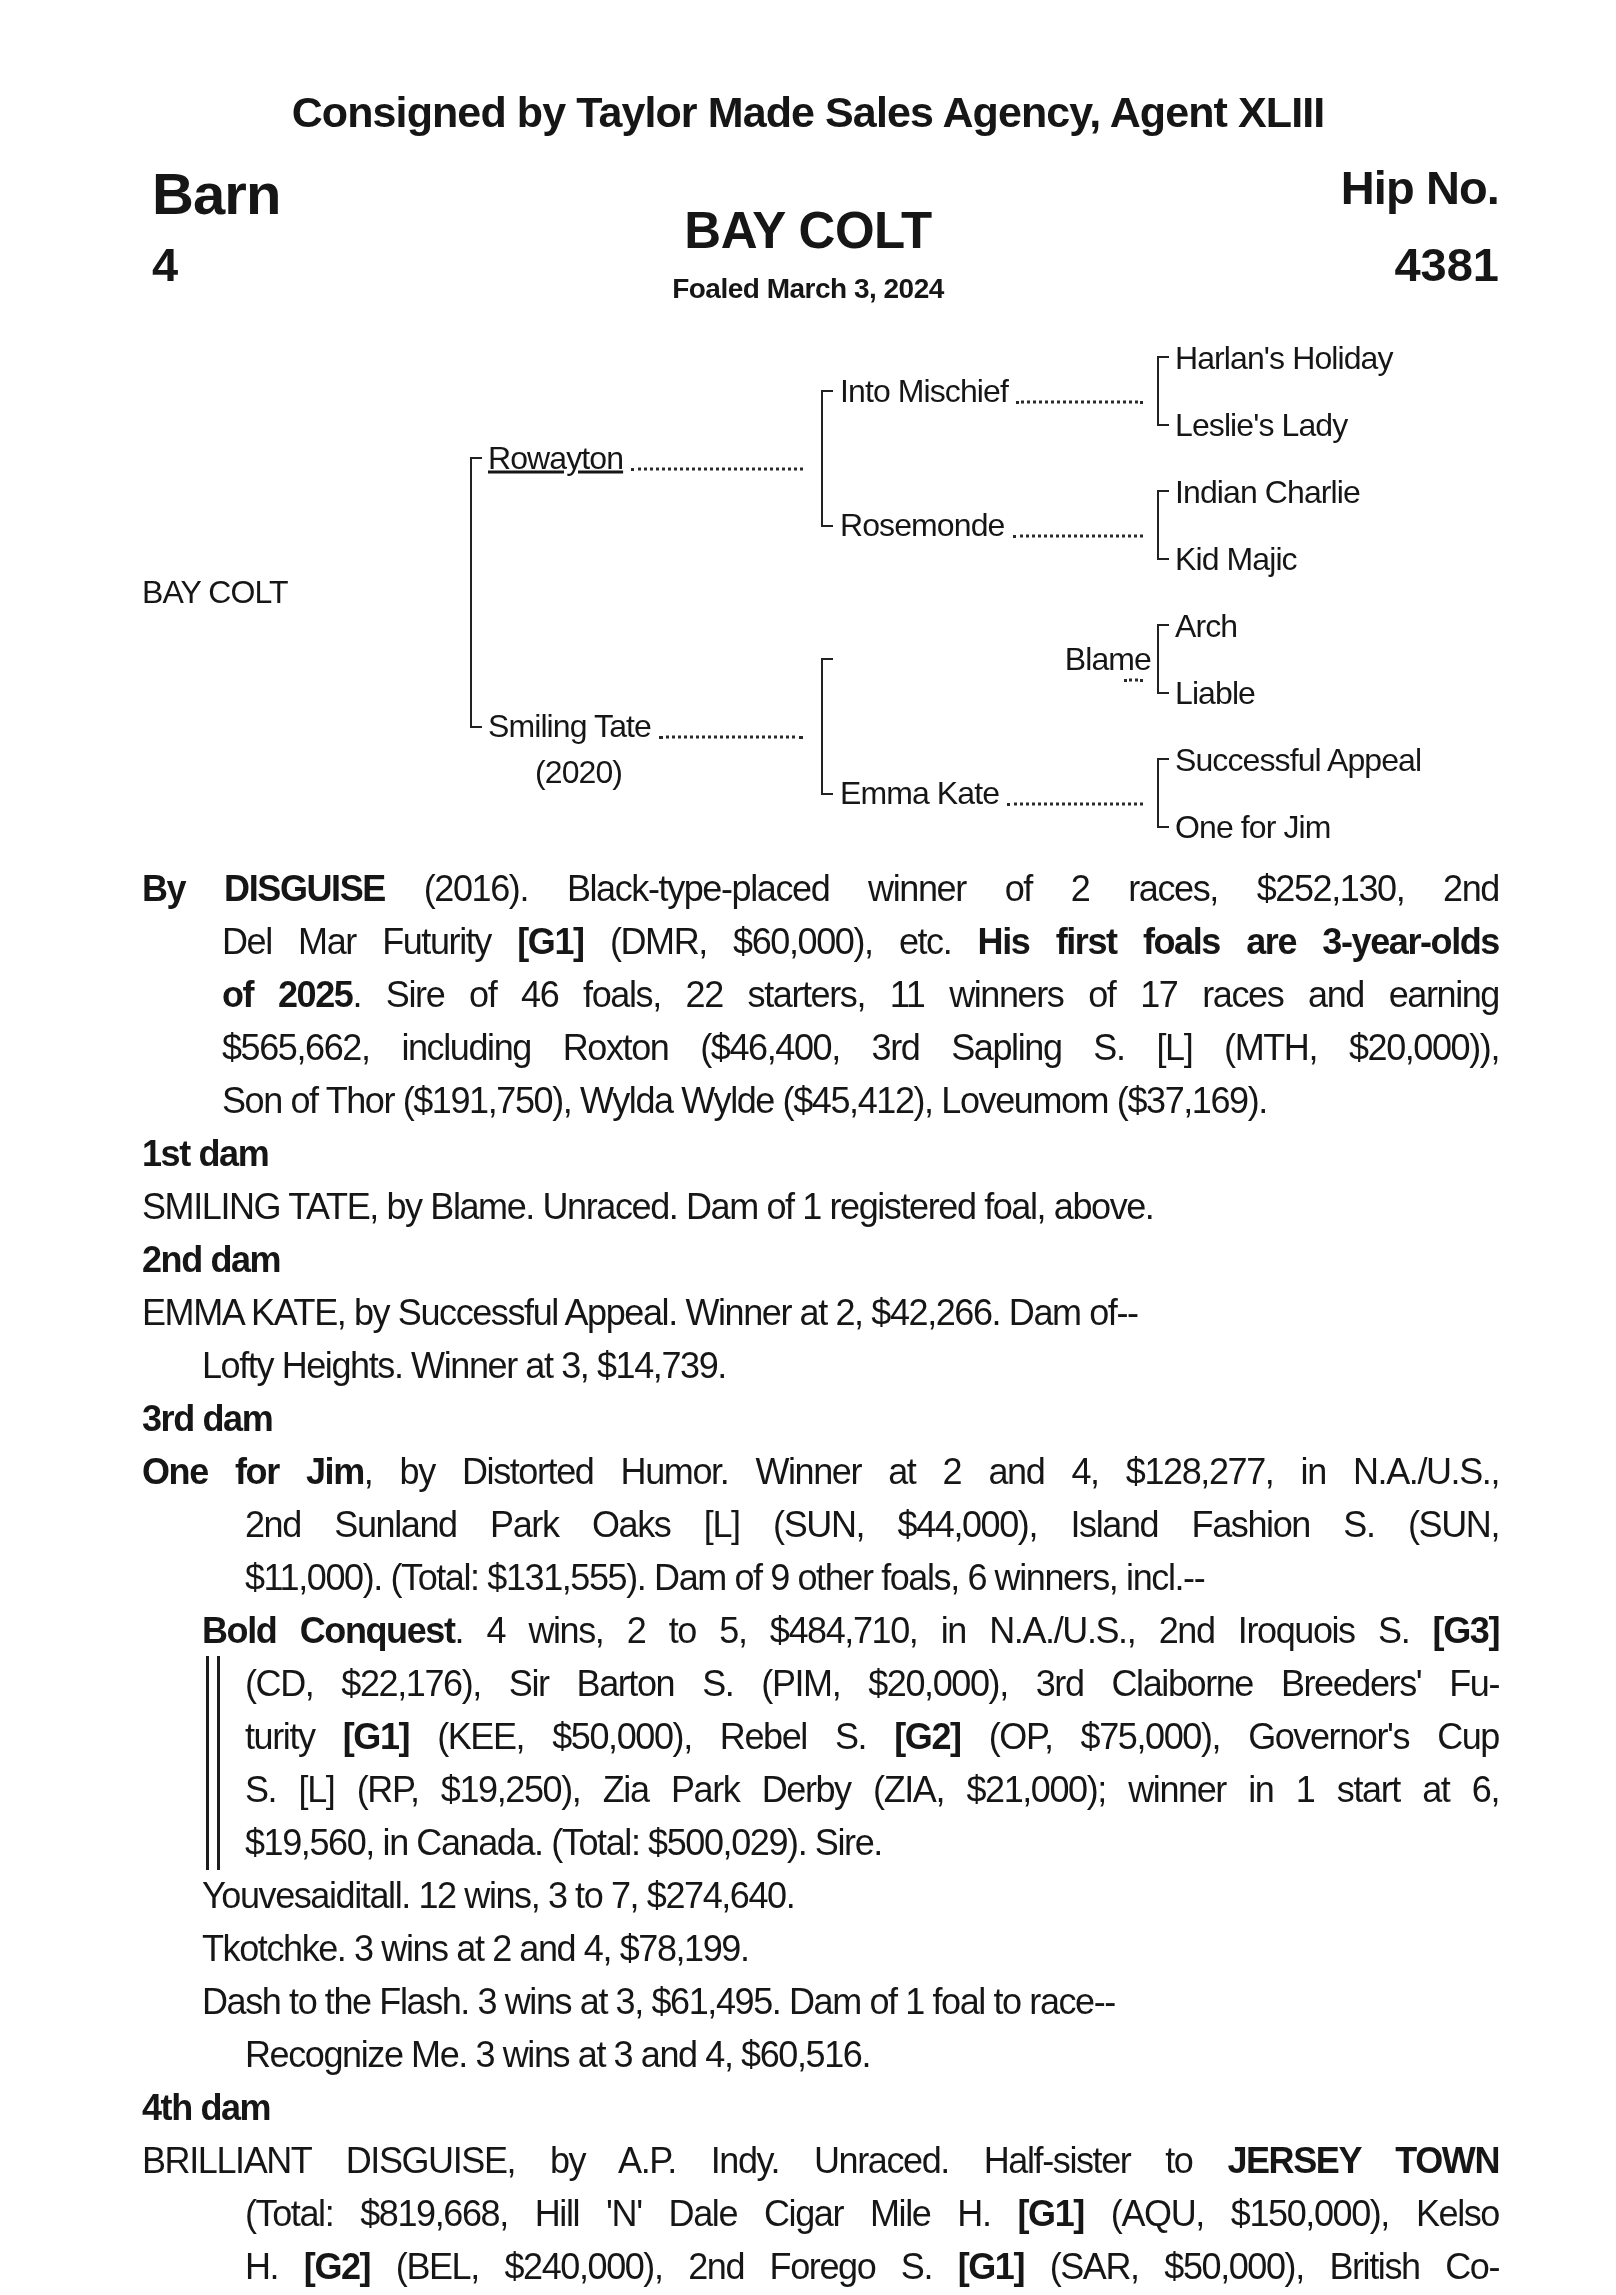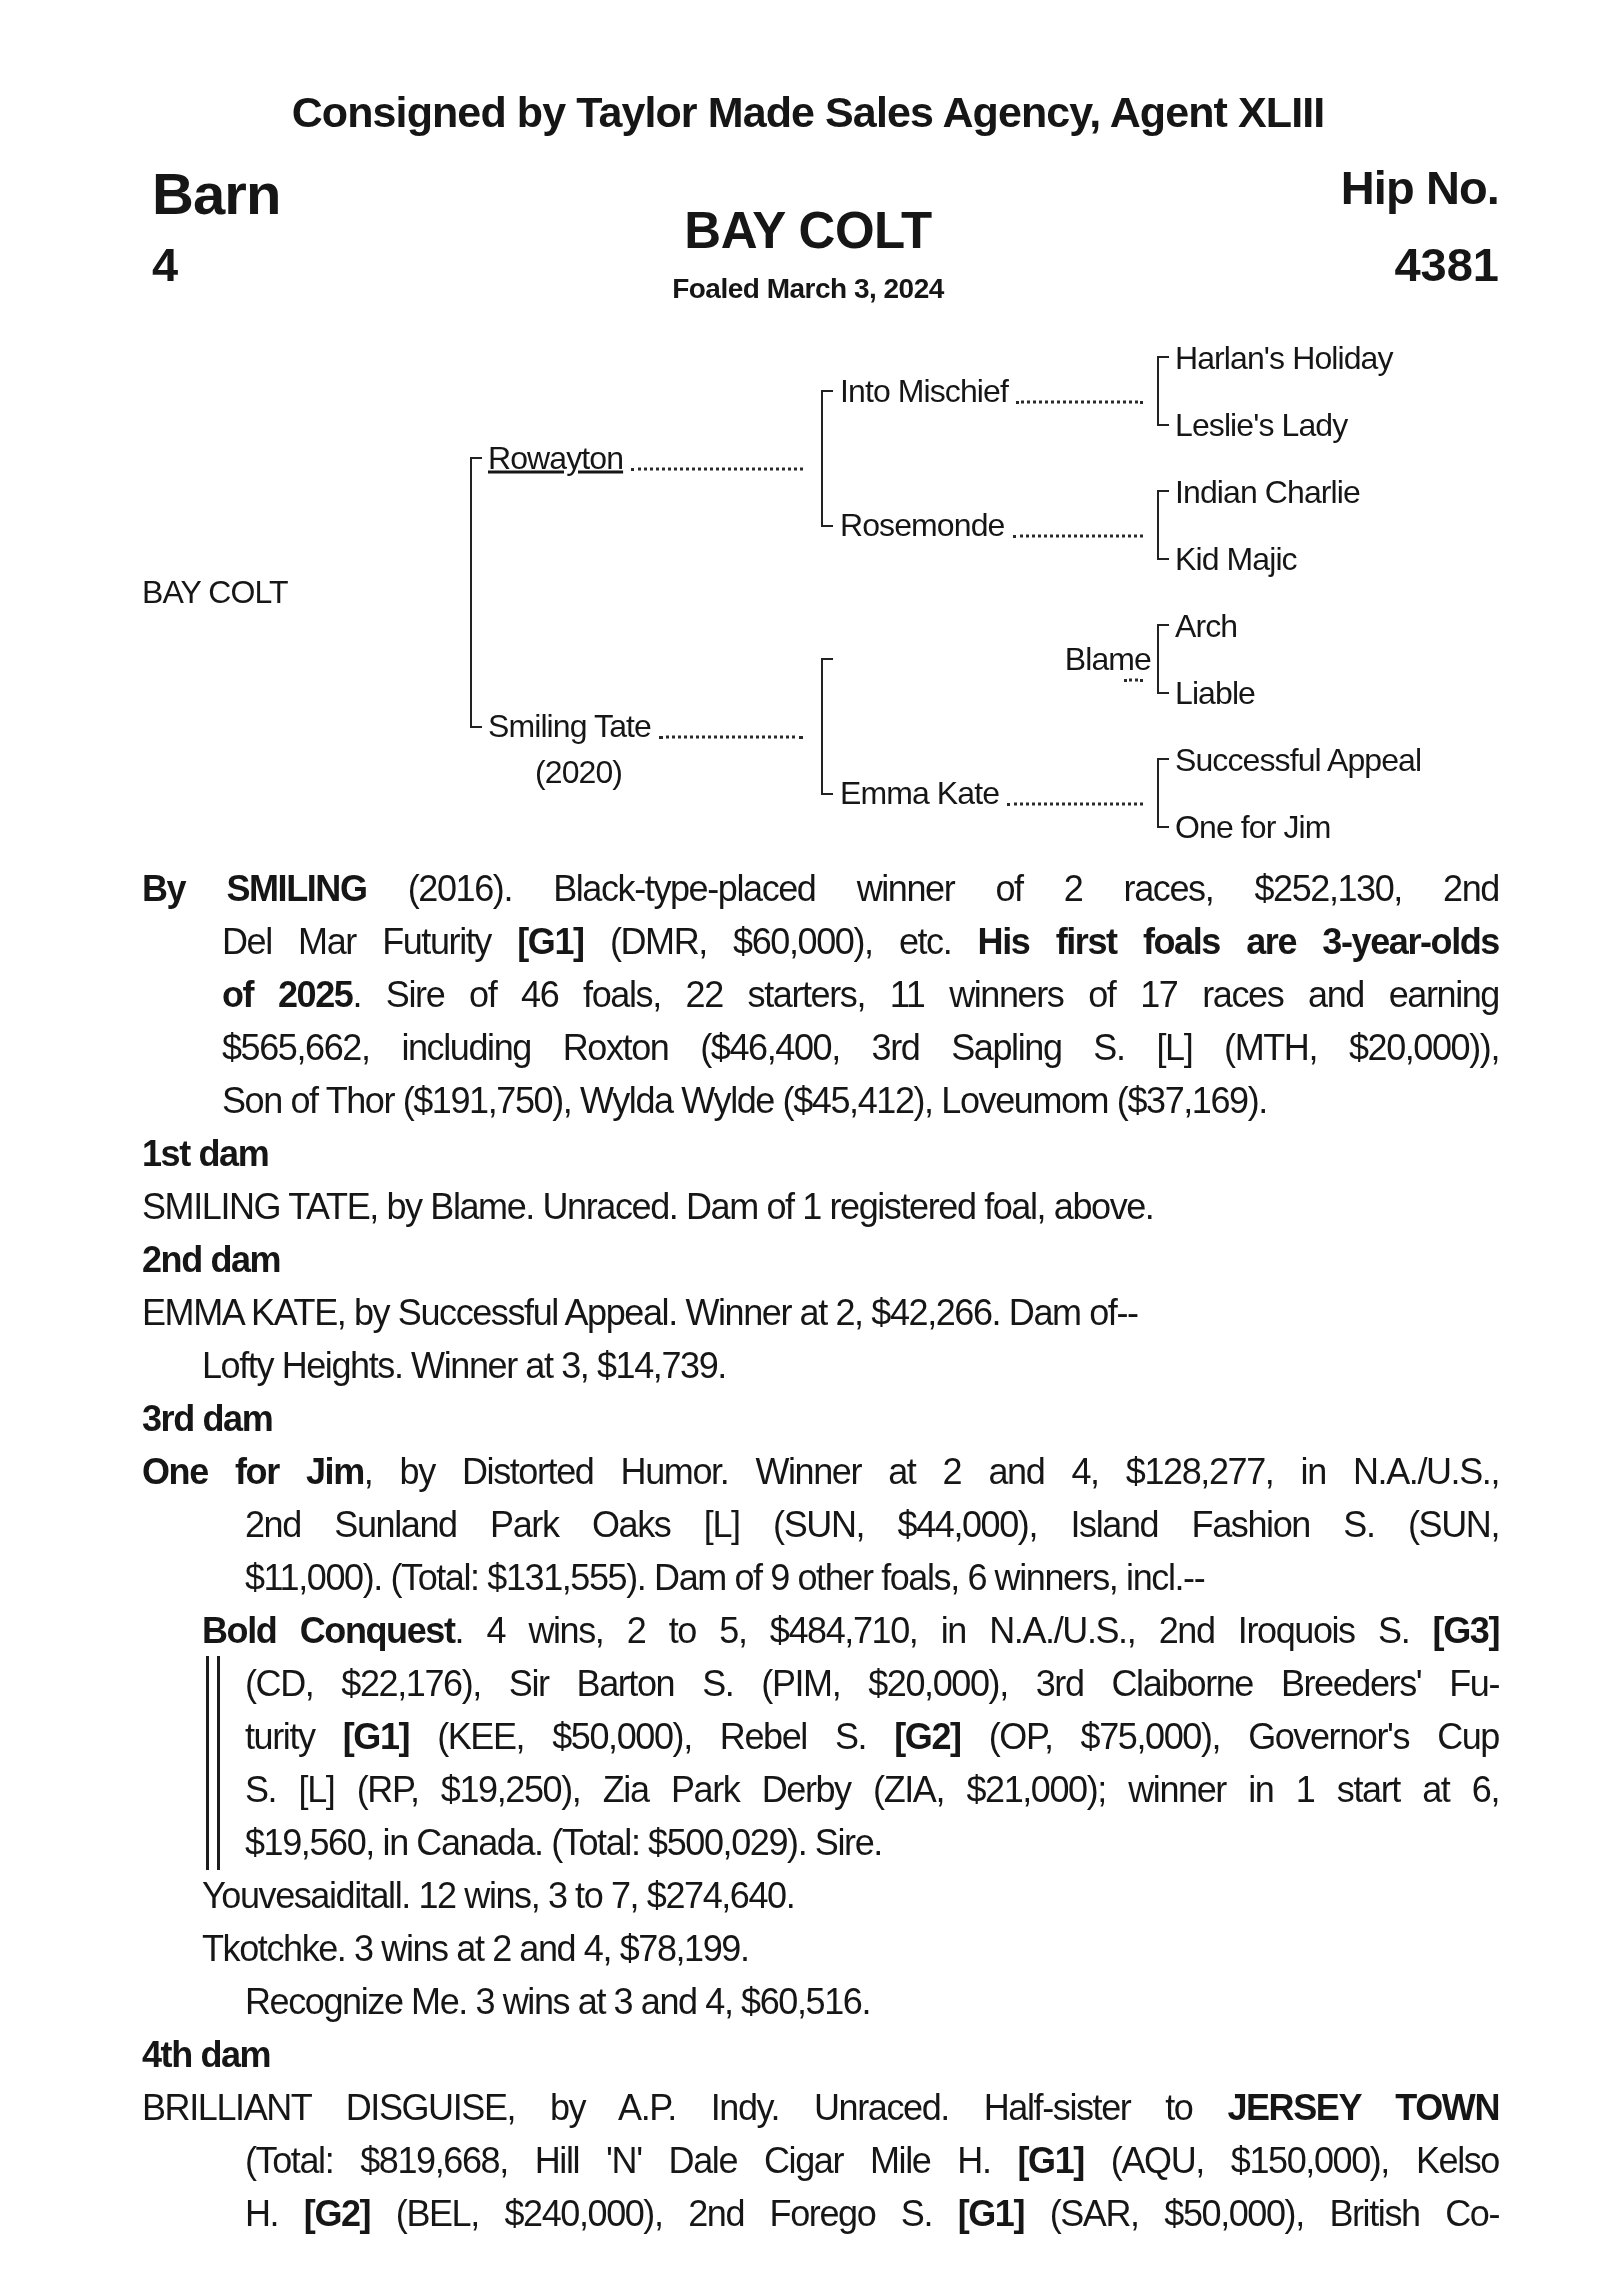--- a/index.html
+++ b/index.html
@@ -91,40 +91,41 @@
     <div class="ped-name" style="left: 1175px; top: 425px;">Leslie's Lady</div>
     <div class="ped-name" style="left: 1175px; top: 492px;">Indian Charlie</div>
     <div class="ped-name" style="left: 1175px; top: 559px;">Kid Majic</div>
     <div class="ped-name" style="left: 1175px; top: 626px;">Arch</div>
     <div class="ped-name" style="left: 1175px; top: 693px;">Liable</div>
     <div class="ped-name" style="left: 1175px; top: 760px;">Successful Appeal</div>
     <div class="ped-name" style="left: 1175px; top: 827px;">One for Jim</div>
   </div>
 
 <div id="body-lines">
-    <div class="line j"><span class="b">By SMILING</span><span> (2016). Black-type-placed winner of 2 races, $252,130, 2nd</span></div>
+    <div class="line j"><span class="b">By DISGUISE</span><span> (2016). Black-type-placed winner of 2 races, $252,130, 2nd</span></div>
     <div class="line j iby"><span>Del Mar Futurity </span><span class="b">[G1]</span><span> (DMR, $60,000), etc. </span><span class="b">His first foals are 3-year-olds</span></div>
     <div class="line j iby"><span class="b">of 2025</span><span>. Sire of 46 foals, 22 starters, 11 winners of 17 races and earning</span></div>
     <div class="line j iby"><span>$565,662, including Roxton ($46,400, 3rd Sapling S. [L] (MTH, $20,000)),</span></div>
     <div class="line iby"><span>Son of Thor ($191,750), Wylda Wylde ($45,412), Loveumom ($37,169).</span></div>
     <div class="line"><span class="b">1st dam</span></div>
     <div class="line"><span>SMILING TATE, by Blame. Unraced. Dam of 1 registered foal, above.</span></div>
     <div class="line"><span class="b">2nd dam</span></div>
     <div class="line"><span>EMMA KATE, by Successful Appeal. Winner at 2, $42,266. Dam of--</span></div>
     <div class="line i1"><span>Lofty Heights. Winner at 3, $14,739.</span></div>
     <div class="line"><span class="b">3rd dam</span></div>
     <div class="line j"><span class="b">One for Jim</span><span>, by Distorted Humor. Winner at 2 and 4, $128,277, in N.A./U.S.,</span></div>
     <div class="line j i2"><span>2nd Sunland Park Oaks [L] (SUN, $44,000), Island Fashion S. (SUN,</span></div>
     <div class="line i2"><span>$11,000). (Total: $131,555). Dam of 9 other foals, 6 winners, incl.--</span></div>
     <div class="line j i1"><span class="b">Bold Conquest</span><span>. 4 wins, 2 to 5, $484,710, in N.A./U.S., 2nd Iroquois S. </span><span class="b">[G3]</span></div>
     <div class="line j i2"><span class="bars"></span><span>(CD, $22,176), Sir Barton S. (PIM, $20,000), 3rd Claiborne Breeders' Fu-</span></div>
     <div class="line j i2"><span class="bars"></span><span>turity </span><span class="b">[G1]</span><span> (KEE, $50,000), Rebel S. </span><span class="b">[G2]</span><span> (OP, $75,000), Governor's Cup</span></div>
     <div class="line j i2"><span class="bars"></span><span>S. [L] (RP, $19,250), Zia Park Derby (ZIA, $21,000); winner in 1 start at 6,</span></div>
     <div class="line i2"><span class="bars"></span><span>$19,560, in Canada. (Total: $500,029). Sire.</span></div>
     <div class="line i1"><span>Youvesaiditall. 12 wins, 3 to 7, $274,640.</span></div>
     <div class="line i1"><span>Tkotchke. 3 wins at 2 and 4, $78,199.</span></div>
+    <div class="line i1"><span>Dash to the Flash. 3 wins at 3, $61,495. Dam of 1 foal to race--</span></div>
     <div class="line i2"><span>Recognize Me. 3 wins at 3 and 4, $60,516.</span></div>
     <div class="line"><span class="b">4th dam</span></div>
     <div class="line j"><span>BRILLIANT DISGUISE, by A.P. Indy. Unraced. Half-sister to </span><span class="b">JERSEY TOWN</span></div>
     <div class="line j i2"><span>(Total: $819,668, Hill 'N' Dale Cigar Mile H. </span><span class="b">[G1]</span><span> (AQU, $150,000), Kelso</span></div>
     <div class="line j i2"><span>H. </span><span class="b">[G2]</span><span> (BEL, $240,000), 2nd Forego S. </span><span class="b">[G1]</span><span> (SAR, $50,000), British Co-</span></div>
   </div>
 
 
 </body></html>

